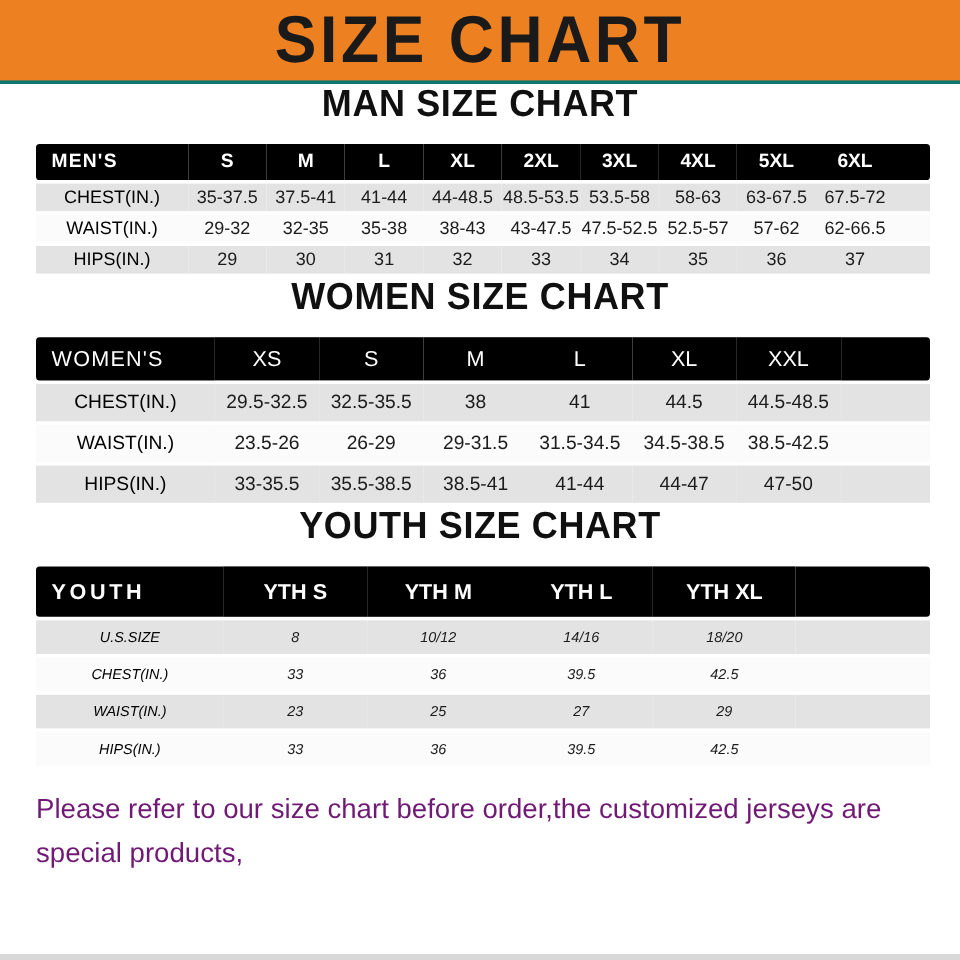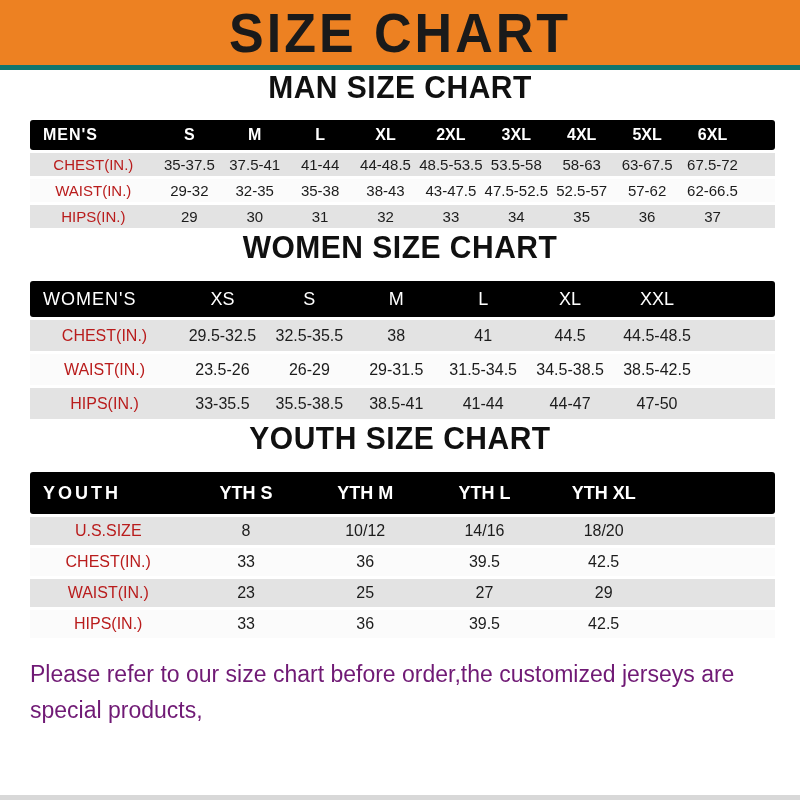--- a/index.html
+++ b/index.html
@@ -9,21 +9,21 @@
     background: #ffffff;
     font-family: "Liberation Sans", sans-serif;
     overflow: hidden;
     position: relative;
   }
 
   
   .banner {
     height: 70px;
     background: #ED8122;
-    border-bottom: 5px solid #0f766e;
+    border-bottom: 3px solid #0f766e;
     display: flex; align-items: center; justify-content: center;
   }
   .banner h1 {
     margin: 0;
     font-size: 52px; font-weight: bold;
     color: #1a1a1a;
     letter-spacing: 3px;
     transform: scaleY(1.06);
   }
 
@@ -55,36 +55,36 @@
     font-weight: bold;
   }
   tr.bar-row th.corner {
     text-align: left; padding-left: 13px;
     font-size: 23px; letter-spacing: 1px;
     border-radius: 3px 0 0 3px;
   }
   tr.bar-row th.spacer { border-radius: 0 3px 3px 0; }
   tr.grey  th, tr.grey  td { background: #E3E3E3; }
   tr.white th, tr.white td { background: #FBFBFB; }
-  tbody th.rowlabel { font-weight: normal; color: #b91c1c; }
+  tbody th.rowlabel { font-weight: normal; color: #000000; }
   tbody td { font-weight: normal; color: #1c1c1c; }
 
   .men   col.label { width: 17%; }  .men   col.spacer { width: 4%;  }
   .women col.label { width: 20%; }  .women col.spacer { width: 10%; }
   .youth col.label { width: 21%; }  .youth col.spacer { width: 15%; }
 
   .men   tr.bar-row th { height: 30px; font-size: 16px; }
   .women tr.bar-row th { height: 36px; font-size: 18px; font-weight: normal; }
   .women tr.bar-row th.corner { font-weight: normal; }
   .youth tr.bar-row th { height: 42px; font-size: 18px; }
   .youth tr.bar-row th.corner { letter-spacing: 3px; }
 
   .men   tbody th, .men   tbody td { height: 23px; font-size: 15px; }
   .women tbody th, .women tbody td { height: 31px; font-size: 16px; }
-  .youth tbody th, .youth tbody td { height: 28px; font-size: 16px; }
+  .youth tbody th, .youth tbody td { height: 28px; font-size: 12px; font-style: italic; }
 
   
   footer.disclaimer { margin: 15px 20px 0 30px; }
   footer.disclaimer p {
     margin: 0;
     font-size: 23px; line-height: 36px;
     color: #701a75; font-weight: normal;
   }
   .bottom-strip {
     position: absolute; left: 0; bottom: 0;

